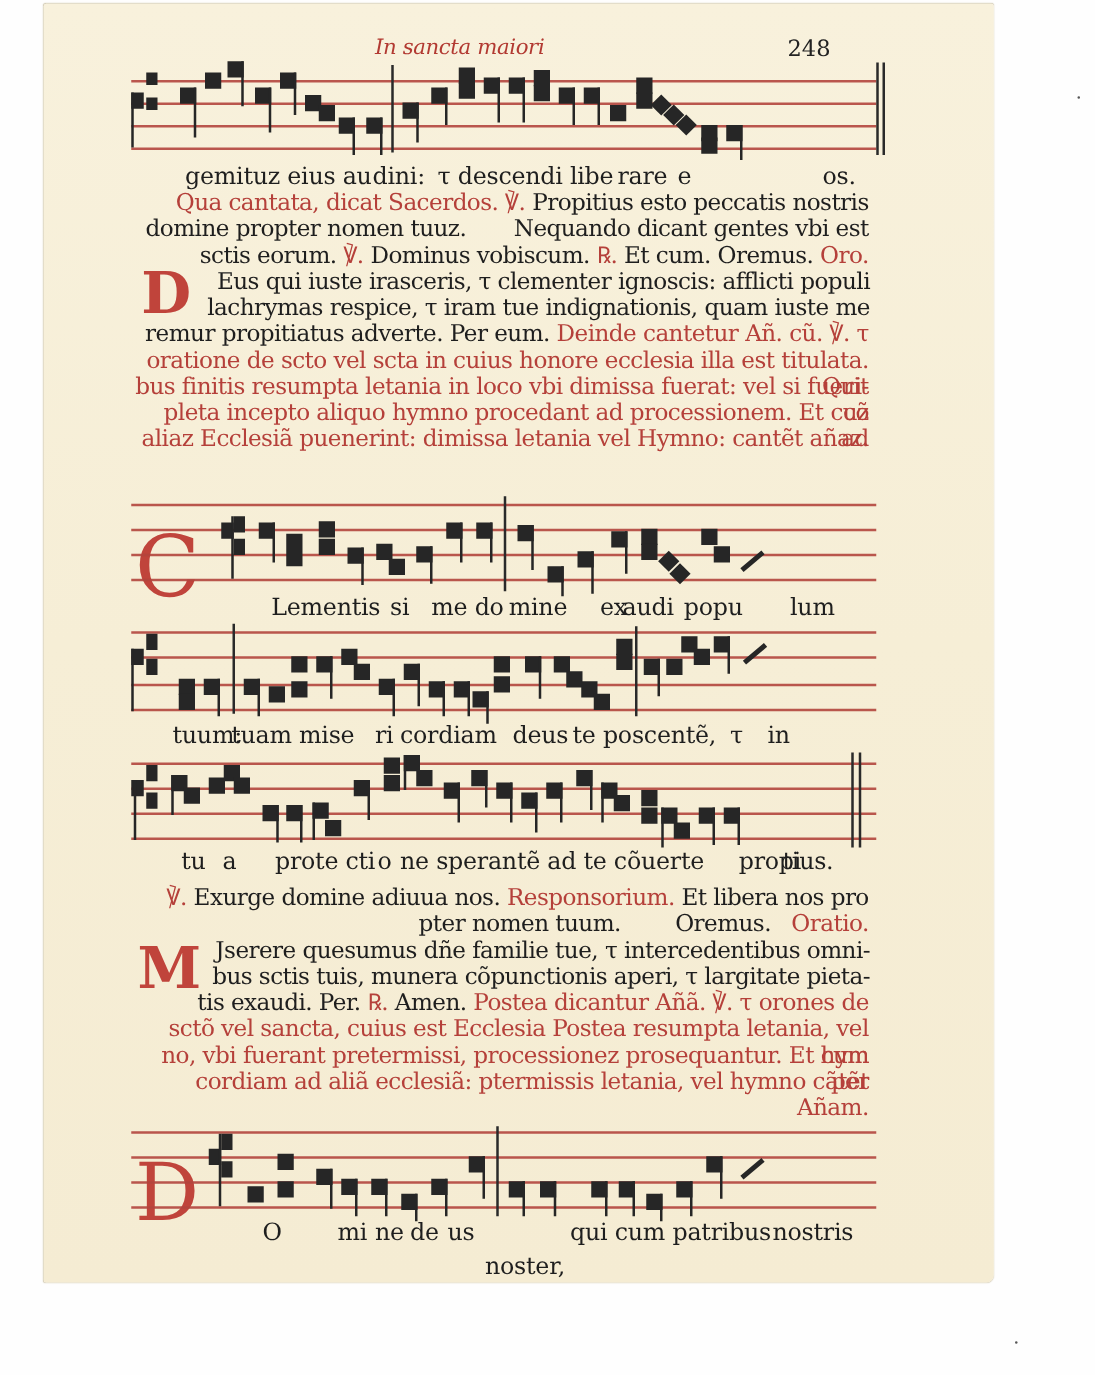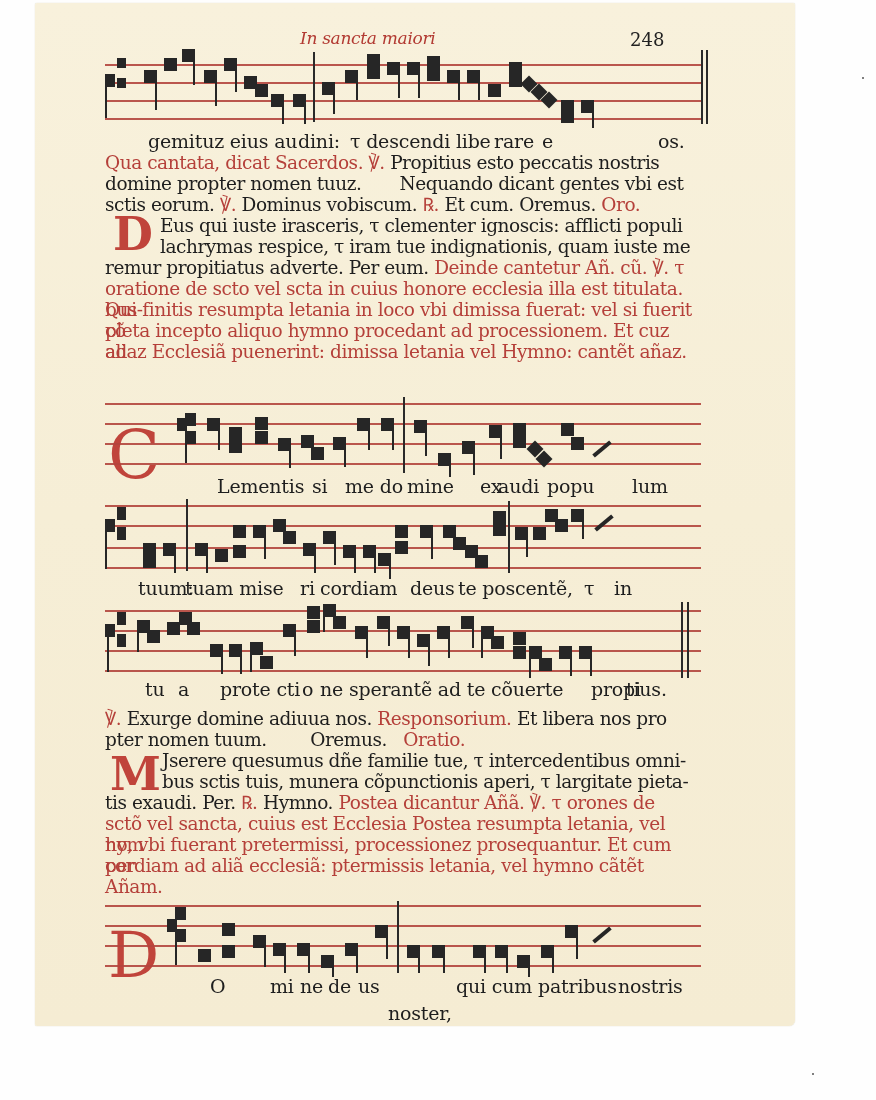--- a/index.html
+++ b/index.html
@@ -12,21 +12,21 @@
   .header { top:28px; left:300px; color:#b23a32; font-size:17px; font-style:italic; letter-spacing:-0.3px; }
   .folio { top:29px; left:630px; color:#222; font-size:18px; }
   .staff { position:absolute; left:105px; width:596px; }
   .staff .ln { position:absolute; left:0; right:0; height:1.6px; background:#b3453d; opacity:.9; }
   .bar { position:absolute; width:1.6px; background:#2a2a2a; }
   .note { position:absolute; width:13px; height:13px; background:#262626; }
   .stem { position:absolute; width:1.6px; background:#262626; }
   .dia { position:absolute; width:12px; height:12px; background:#262626; transform:rotate(45deg); }
   .lyr { position:absolute; font-size:19px; color:#1e1e1e; white-space:pre; letter-spacing:-0.2px; }
   .txt { position:absolute; left:105px; width:590px; font-size:18.5px; line-height:20.5px; color:#1e1e1e;
-         letter-spacing:-0.45px; }
+         letter-spacing:-0.45px;text-align:right; }
   .red { color:#b5403a; }
   .blk { color:#1e1e1e; }
   .initial { position:absolute; color:#c0443b; font-family:"DejaVu Serif", serif; font-weight:bold; }
   .custos { position:absolute; width:22px; height:4px; background:#262626; transform:rotate(-40deg); }
   .dbl { position:absolute; width:1.6px; background:#2a2a2a; }
   .speck { position:absolute; width:2px; height:2px; background:#555; border-radius:1px; }
 </style>
 </head>
 <body>
 
@@ -306,21 +306,21 @@
   <span class="red">Responsorium.</span>
   <span>Et libera nos pro</span>
 </div>
 <div class="txt" style="top:730px;white-space:pre"><span>pter nomen tuum.        Oremus.</span>   <span class="red">Oratio.</span></div>
 <div class="initial" style="left:110px;top:750px;font-size:46px;line-height:48px">M</div>
 <div class="txt" style="top:751px;left:162px;width:534px">Jserere quesumus dñe familie tue, τ intercedentibus omni-</div>
 <div class="txt" style="top:772px;left:162px;width:534px">bus sctis tuis, munera cõpunctionis aperi, τ largitate pieta-</div>
 <div class="txt" style="top:793px">
   <span>tis exaudi. Per.</span>
   <span class="red">℞.</span>
-  <span>Hymno.</span>
+  <span>Amen.</span>
   <span class="red">Postea dicantur Añã. ℣. τ orones de</span>
 </div>
 <div class="txt red" style="top:814px">sctõ vel sancta, cuius est Ecclesia Postea resumpta letania, vel hym</div>
 <div class="txt red" style="top:835px">no, vbi fuerant pretermissi, processionez prosequantur. Et cum per</div>
 <div class="txt red" style="top:856px">cordiam ad aliã ecclesiã: ptermissis letania, vel hymno cãtẽt Añam.</div>
 
 <div class="initial" style="left:108px;top:922px;font-size:64px;line-height:66px;font-weight:normal">D</div>
 <div class="staff" style="top:905px;height:60px;">
   <div class="ln" style="top:0px"></div>
     <div class="ln" style="top:20px"></div>

